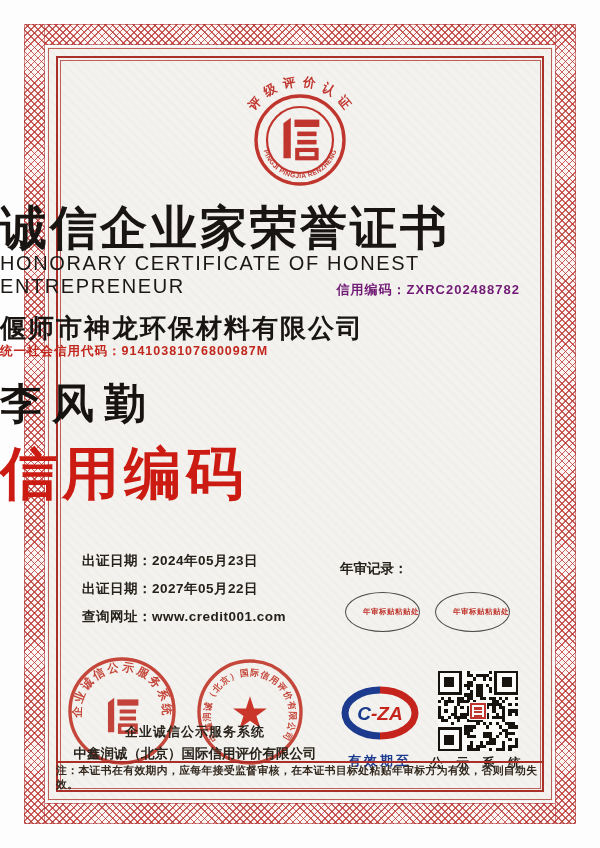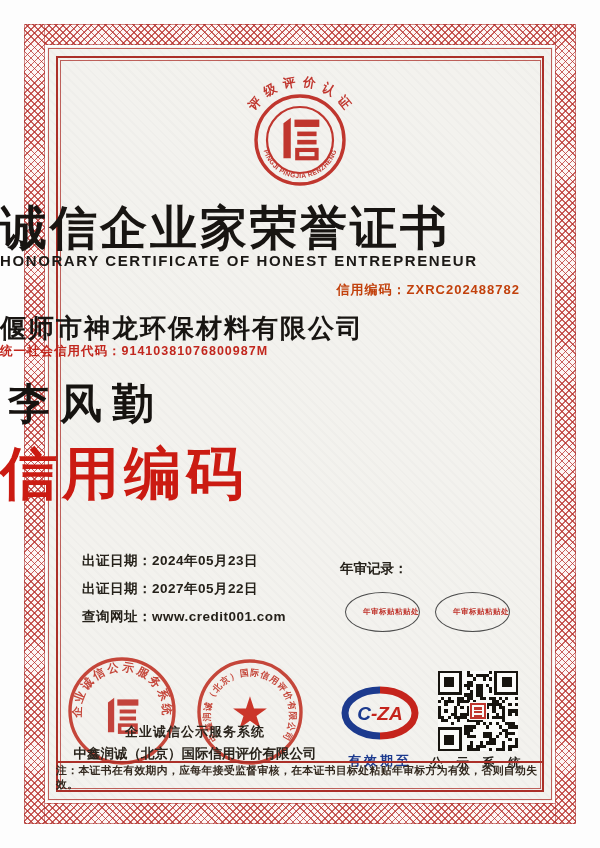--- a/index.html
+++ b/index.html
@@ -20,25 +20,25 @@
   .paper{position:absolute;inset:47px;background:#f3f2ee;
       background-image:repeating-linear-gradient(45deg, rgba(120,120,130,.03) 0 2px, rgba(0,0,0,0) 2px 7px);}
   .thinline{position:absolute;inset:48px;border:1px solid rgba(178,55,50,.8);pointer-events:none;}
   .mainframe{position:absolute;inset:56px;border:2px solid #ab2f28;pointer-events:none;}
   .mainframe::after{content:"";position:absolute;inset:1.5px;border:1px solid rgba(171,47,40,.75);}
   
   .abs{position:absolute;}
   .ctr{left:0;right:0;}
   .title{top:197px;font-size:47px;font-weight:900;color:#181512;letter-spacing:3px;
          font-family:"Liberation Sans", sans-serif;}
-  .subtitle{top:252px;font-size:15px;font-weight:bold;color:#1b1815;letter-spacing:1.6px;}
-  .creditline{top:281px;right:80px;font-size:13px;font-weight:bold;color:#c2410c;letter-spacing:1px;text-align:right;}
+  .subtitle{top:252px;font-size:20px;font-weight:normal;color:#1b1815;letter-spacing:1.6px;}
+  .creditline{top:281px;right:80px;font-size:13px;font-weight:bold;color:#701a75;letter-spacing:1px;text-align:right;}
   .company{top:311px;font-size:26px;font-weight:900;color:#181512;letter-spacing:2px;}
   .uscc{top:343px;font-size:12.5px;font-weight:bold;color:#c2271e;letter-spacing:1px;}
-  .person{top:376px;font-size:42px;font-weight:900;color:#161310;letter-spacing:10px;padding-left:8px;}
+  .person{top:376px;font-size:42px;font-weight:900;color:#161310;letter-spacing:10px;}
   .honor{top:436px;font-size:57px;font-weight:900;color:#cb1b12;letter-spacing:5px;}
   .info{left:82px;top:547px;font-size:13.5px;font-weight:bold;color:#242019;}
   .info .row{height:28px;line-height:28px;letter-spacing:.5px;}
   .annual-label{left:340px;top:560px;font-size:13.5px;font-weight:bold;color:#242019;}
   .sticker{position:absolute;border:1.4px solid #4c4c4c;border-radius:50%;
            display:flex;align-items:center;justify-content:flex-end;font-weight:bold;}
   .sticker span{font-size:7.5px;color:#c0362e;letter-spacing:.5px;}
   .issuer1{left:70px;width:250px;top:723px;font-size:13px;font-weight:bold;color:#2a241c;text-align:center;letter-spacing:1px;}
   .issuer2{left:52px;width:286px;top:745px;font-size:13.5px;font-weight:bold;color:#2a241c;text-align:center;}
   .cza-label{left:340px;width:80px;top:752px;font-size:13px;font-weight:bold;color:#1c3a8e;

